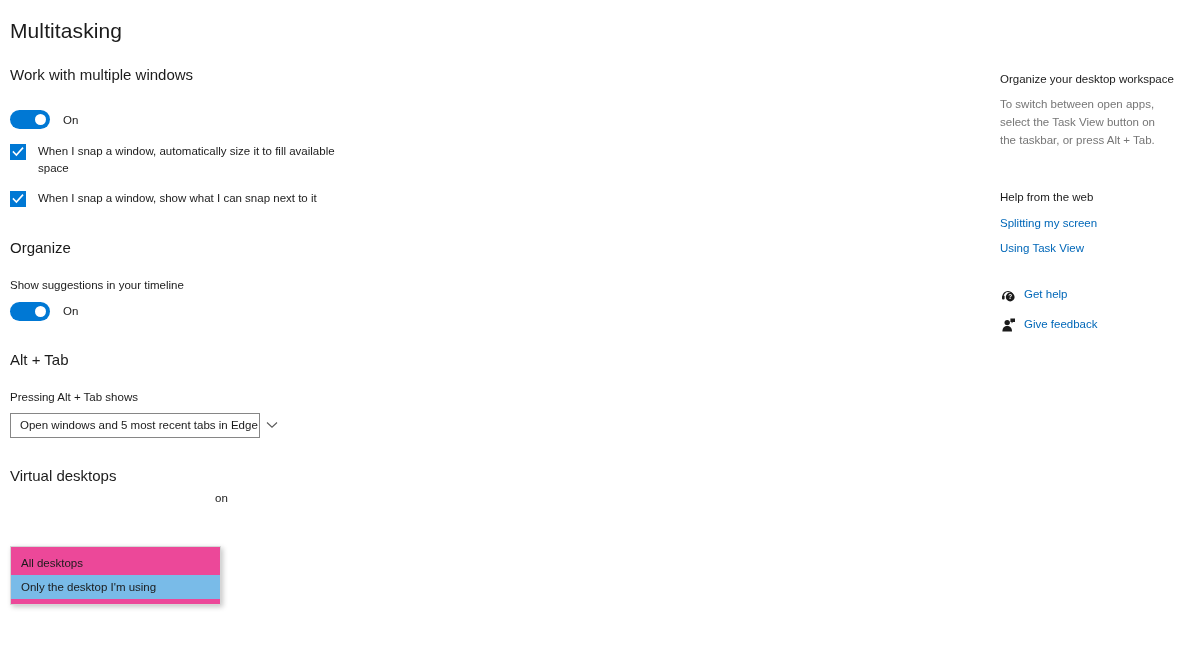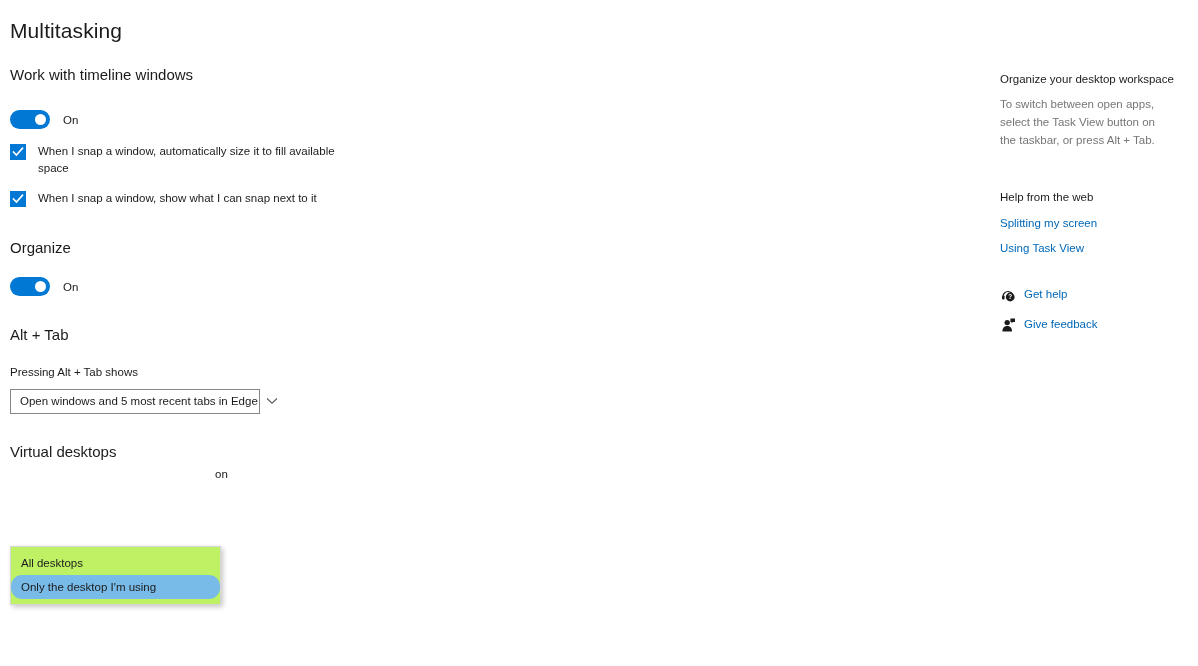--- a/index.html
+++ b/index.html
@@ -136,36 +136,36 @@
   .combo .combo-text { flex: 1 1 auto; white-space: nowrap; }
   .combo .chev { flex: 0 0 auto; display: block; margin-left: 8px; }
   .combo-alt { width: 250px; }
 
   
   .dropdown-open {
     position: absolute;
     left: 10px;
     top: 546px;
     width: 211px;
-    background: #bef264;
+    background: #ec4899;
     border: 1px solid #d6d6d6;
     box-shadow: 2px 2px 5px rgba(0,0,0,0.22);
     padding: 4px 0 5px 0;
     z-index: 50;
   }
   .dd-item {
     height: 24px;
     line-height: 24px;
     padding: 0 10px;
     font-size: 11.5px;
     color: #1b1b1b;
     cursor: pointer;
     white-space: nowrap;
   }
-  .dd-item.selected { background: #79bbe8; border-radius: 11px; }
+  .dd-item.selected { background: #79bbe8; }
 
   
   .rail-title {
     font-size: 11.5px;
     color: #1b1b1b;
     margin: 55px 0 0 0;
     line-height: 1.4;
   }
   .rail-desc {
     font-size: 11.5px;
@@ -210,21 +210,21 @@
 </style>
 </head>
 <body>
 
 <div class="page">
 
   <div class="main-col">
 
     <h1 class="page-title">Multitasking</h1>
 
-    <h2 class="section-title">Work with timeline windows</h2>
+    <h2 class="section-title">Work with multiple windows</h2>
 
 
     <div style="margin-top:26px;">
       <div class="toggle-row">
         <div class="toggle">
           <div class="knob"></div>
         </div>
         <span class="toggle-label">On</span>
       </div>
     </div>
@@ -246,20 +246,21 @@
           </svg>
         </div>
         <span class="cb-label">When I snap a window, show what I can snap next to it</span>
       </div>
 
     </div>
 
     <h2 class="section-title" style="margin-top:32px;">Organize</h2>
 
     <div style="margin-top:20px;">
+      <p class="field-label">Show suggestions in your timeline</p>
       <div class="toggle-row">
         <div class="toggle">
           <div class="knob"></div>
         </div>
         <span class="toggle-label">On</span>
       </div>
     </div>
 
     <h2 class="section-title" style="margin-top:30px;">Alt + Tab</h2>
 

